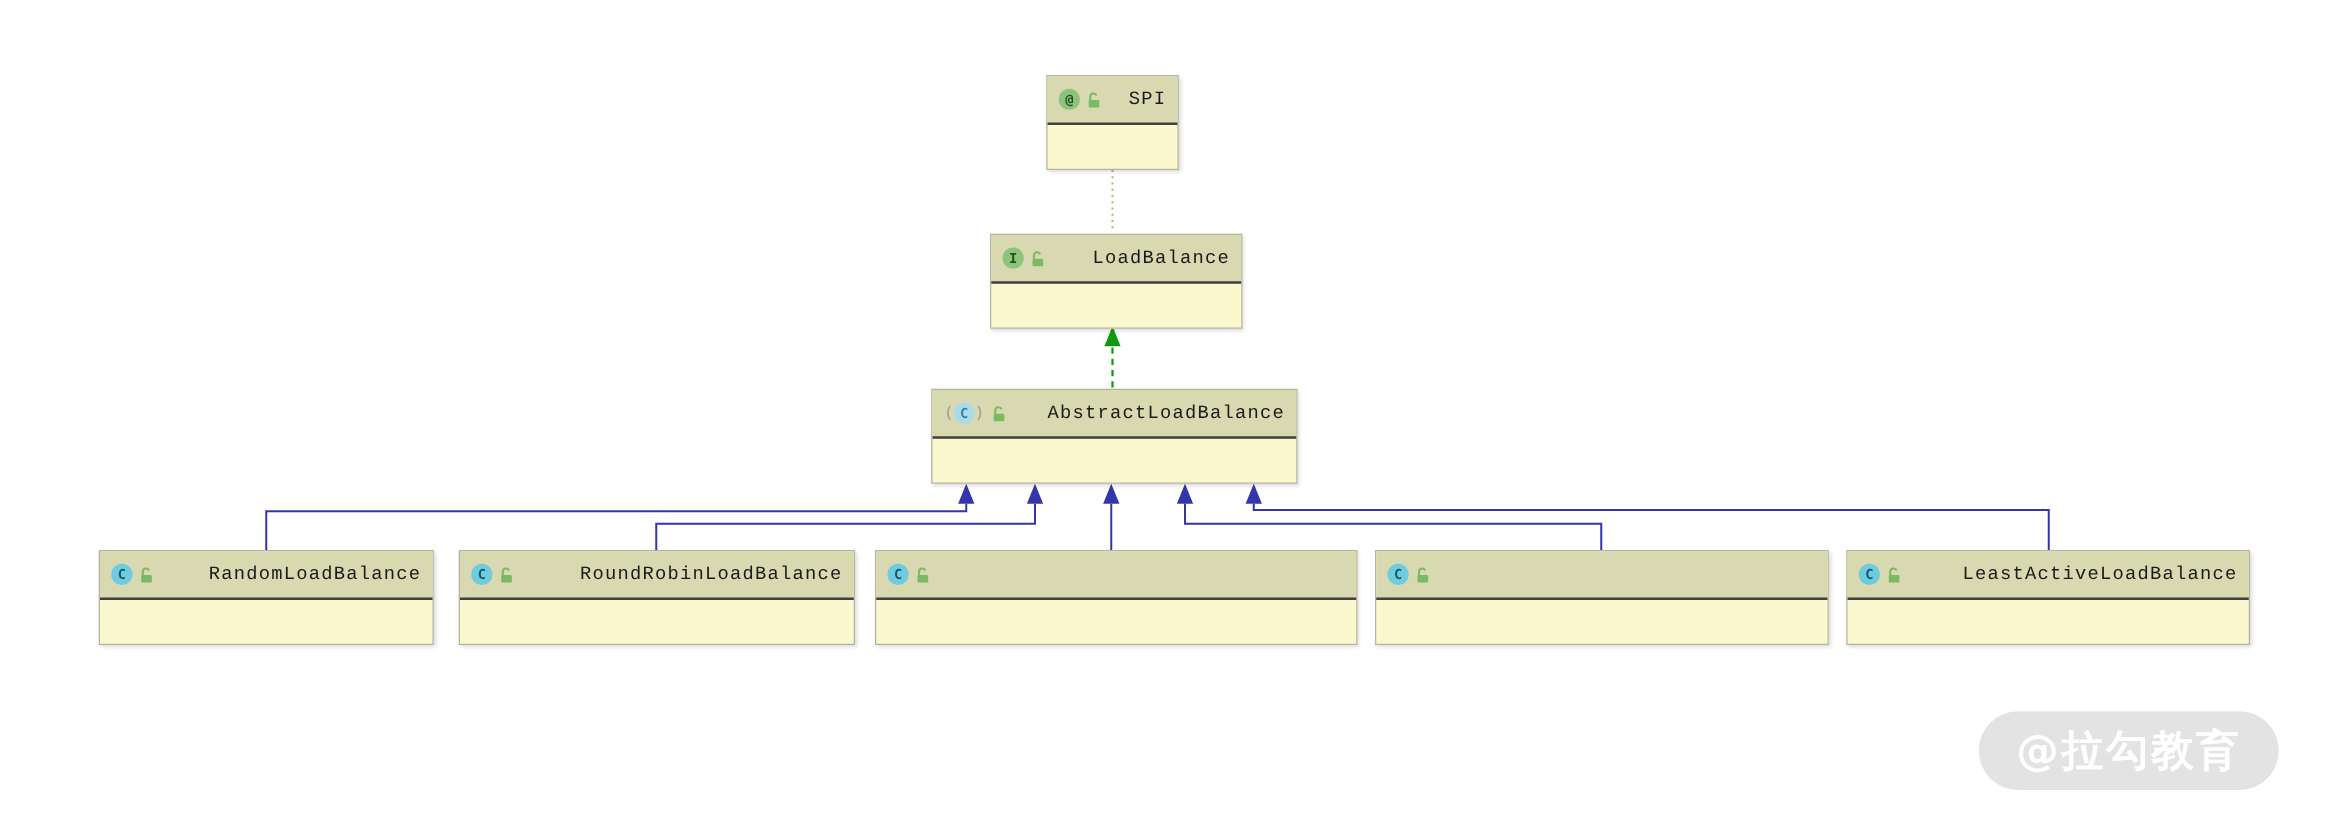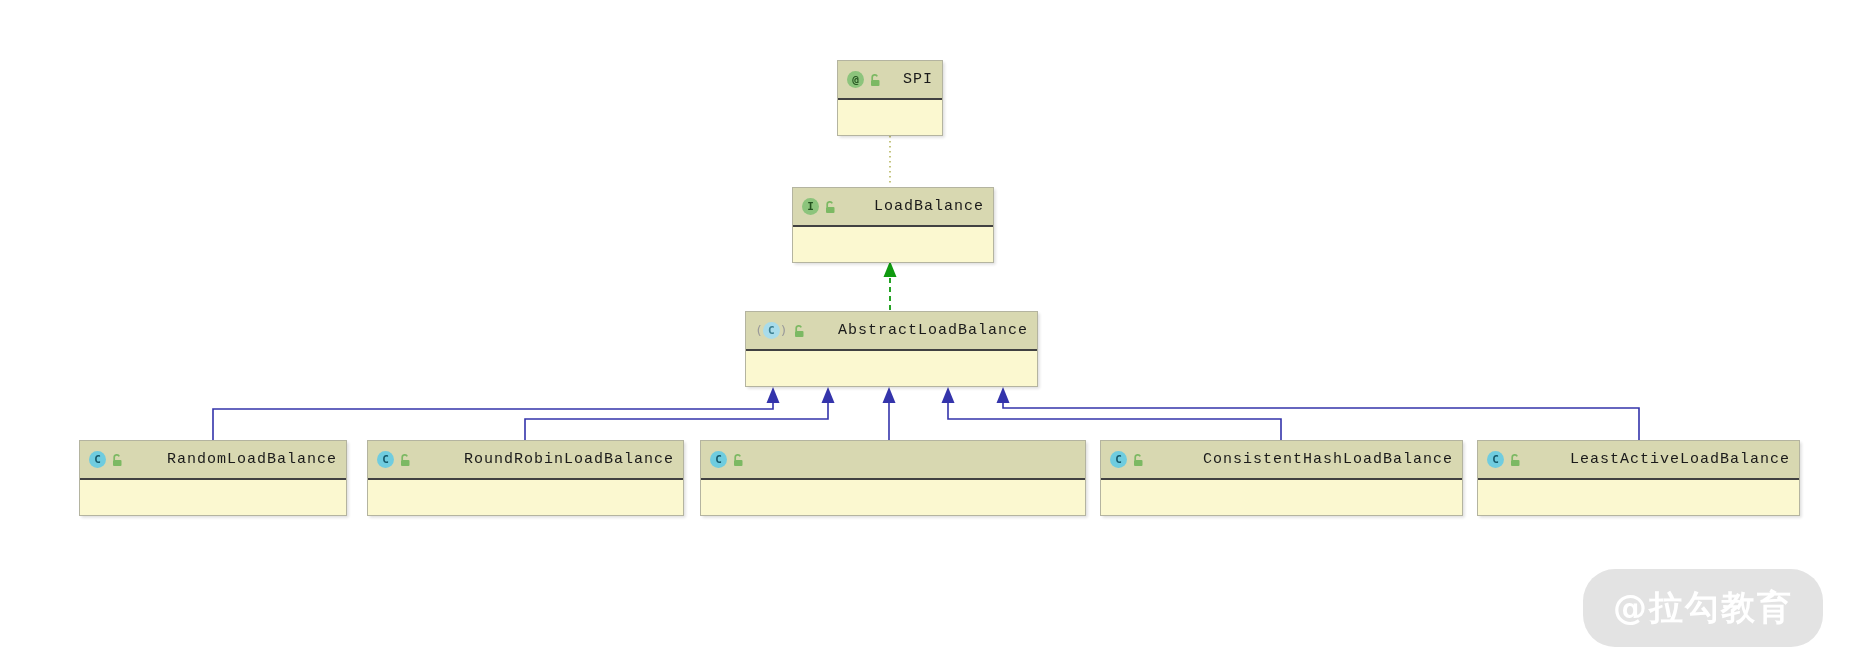--- a/index.html
+++ b/index.html
@@ -20,21 +20,21 @@
         display:flex;align-items:center;justify-content:center;
         font-family:"DejaVu Sans Mono",monospace;font-size:11px;font-weight:bold;}
   .badge-green{background:#8cc47c;color:#24521f;}
   .badge-cyan{background:#6fccdf;color:#14596b;}
   .badge-cyan-light{background:#a9dcea;color:#3c7f92;}
   .abstract-wrap{display:flex;align-items:center;flex:0 0 auto;}
   .abstract-wrap .paren{color:#9a9a9a;font-family:"DejaVu Sans Mono",monospace;
         font-size:13px;line-height:17px;}
   .lock{display:flex;align-items:center;flex:0 0 auto;}
 
-  .watermark{position:absolute;left:1583px;top:569px;width:240px;height:78px;
+  .watermark{position:absolute;left:1583px;top:569px;width:240px;height:63px;
         background:#e3e3e3;border-radius:32px;display:flex;align-items:center;
         justify-content:center;color:#ffffff;font-size:34px;font-weight:bold;
         font-family:"DejaVu Sans",sans-serif;letter-spacing:2px;}
 </style>
 </head>
 <body>
 
 <div id="canvas">
 
   <svg id="edges">
@@ -145,21 +145,20 @@
 
   <div class="node" style="left:1100px;top:440px;width:361px;">
     <div class="node-header">
       <span class="badge badge-cyan">C</span>
       <span class="lock">
         <svg width="13" height="14" viewBox="0 0 13 14">
           <path d="M3.2 7 V4.4 A2.6 2.6 0 0 1 8.2 3.4" fill="none" stroke="#7cb963" stroke-width="1.7"></path>
           <rect x="2" y="7" width="8.5" height="6" rx="1" fill="#7cb963"></rect>
         </svg>
       </span>
-      <span class="node-label">ConsistentHashLoadBalance</span>
     </div>
     <div class="node-body"></div>
   </div>
 
   <div class="node" style="left:1477px;top:440px;width:321px;">
     <div class="node-header">
       <span class="badge badge-cyan">C</span>
       <span class="lock">
         <svg width="13" height="14" viewBox="0 0 13 14">
           <path d="M3.2 7 V4.4 A2.6 2.6 0 0 1 8.2 3.4" fill="none" stroke="#7cb963" stroke-width="1.7"></path>

